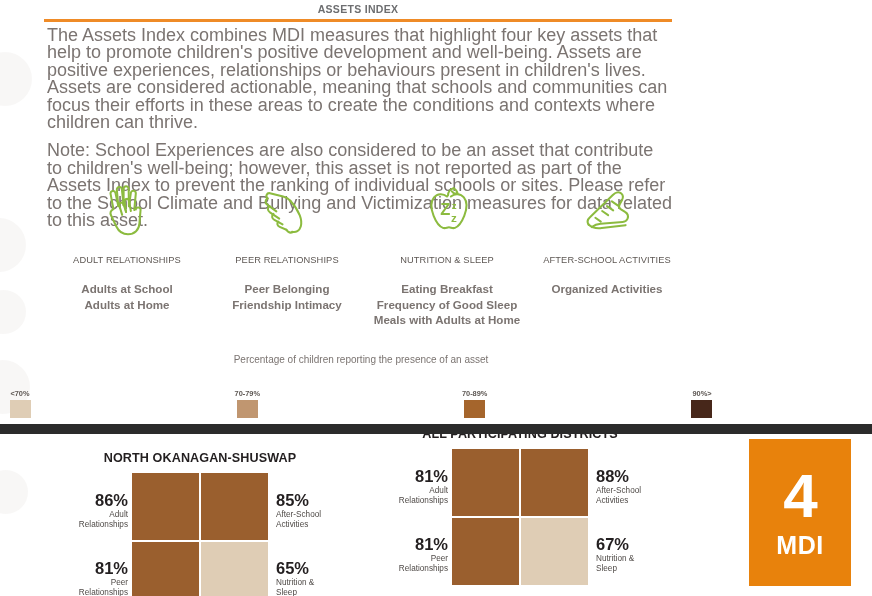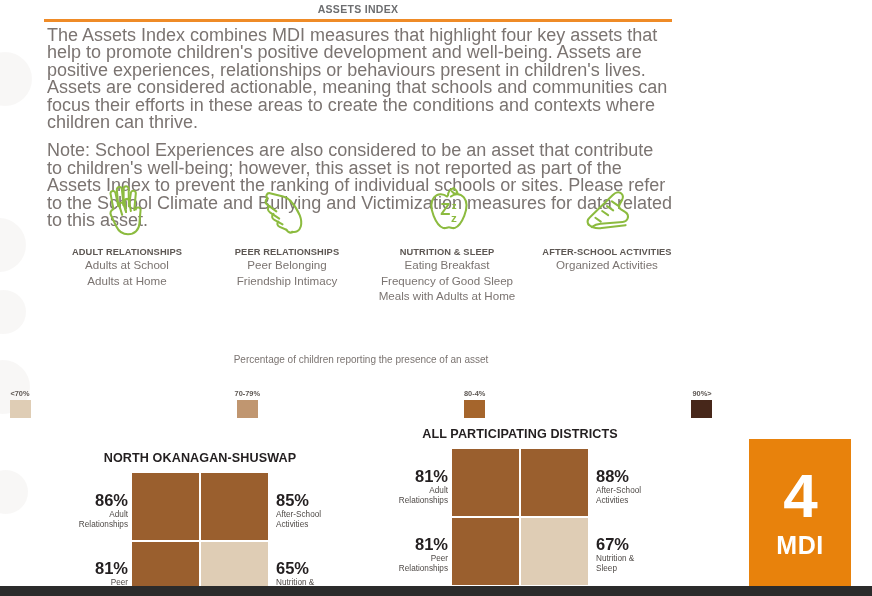--- a/index.html
+++ b/index.html
@@ -26,21 +26,21 @@
   .wm1 { left: -22px; top: 52px;  width: 54px; height: 54px; }
   .wm2 { left: -28px; top: 218px; width: 54px; height: 54px; }
   .wm3 { left: -18px; top: 290px; width: 44px; height: 44px; }
   .wm4 { left: -24px; top: 360px; width: 54px; height: 54px; }
   .wm5 { left: -16px; top: 470px; width: 44px; height: 44px; }
 
   .page {
     position: absolute;
     left: 0; top: 0;
     width: 872px;
-    height: 596px;
+    height: 434px;
   }
 
   
   .header-title {
     position: absolute;
     left: 44px;
     top: 3px;
     width: 628px;
     text-align: center;
     font-size: 10.5px;
@@ -81,31 +81,32 @@
     width: 160px;
     text-align: center;
   }
   .asset-icon {
     height: 66px;
     display: flex;
     align-items: flex-end;
     justify-content: center;
   }
   .asset-title {
-    margin-top: 5px;
+    margin-top: 13px;
     font-size: 9.3px;
-    font-weight: bold;
+    font-weight: normal;
     color: #5d5753;
     letter-spacing: .1px;
   }
   .asset-items {
-    margin-top: 0;
+    margin-top: 16px;
     font-size: 11.6px;
     line-height: 15.6px;
     color: #7b7471;
+    font-weight: bold;
   }
   .asset-items div { white-space: normal; }
 
   
   .legend-caption {
     position: absolute;
     left: 0;
     top: 354px;
     width: 722px;
     text-align: center;
@@ -319,21 +320,21 @@
   <div class="legend-swatches">
     <div class="legend-item">
       <div class="legend-label">&lt;70%</div>
       <div class="legend-box" style="background: rgb(223, 205, 181);"></div>
     </div>
     <div class="legend-item">
       <div class="legend-label">70-79%</div>
       <div class="legend-box" style="background: rgb(192, 150, 112);"></div>
     </div>
     <div class="legend-item">
-      <div class="legend-label">80-4%</div>
+      <div class="legend-label">70-89%</div>
       <div class="legend-box" style="background: rgb(165, 101, 44);"></div>
     </div>
     <div class="legend-item">
       <div class="legend-label">90%&gt;</div>
       <div class="legend-box" style="background: rgb(71, 39, 26);"></div>
     </div>
   </div>
 
   <div class="matrix-block left">
     <div class="matrix-title">NORTH OKANAGAN-SHUSWAP</div>

